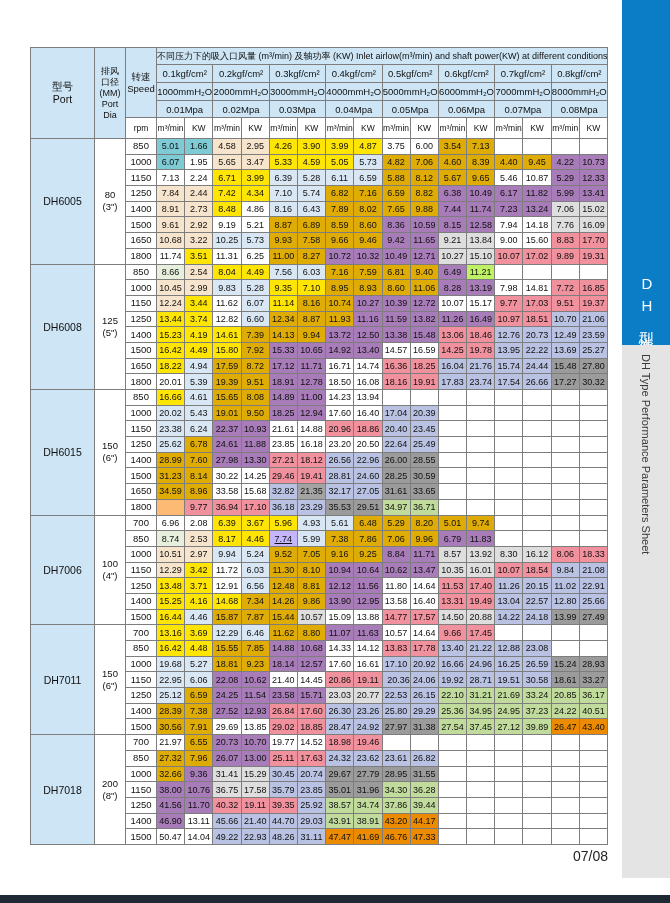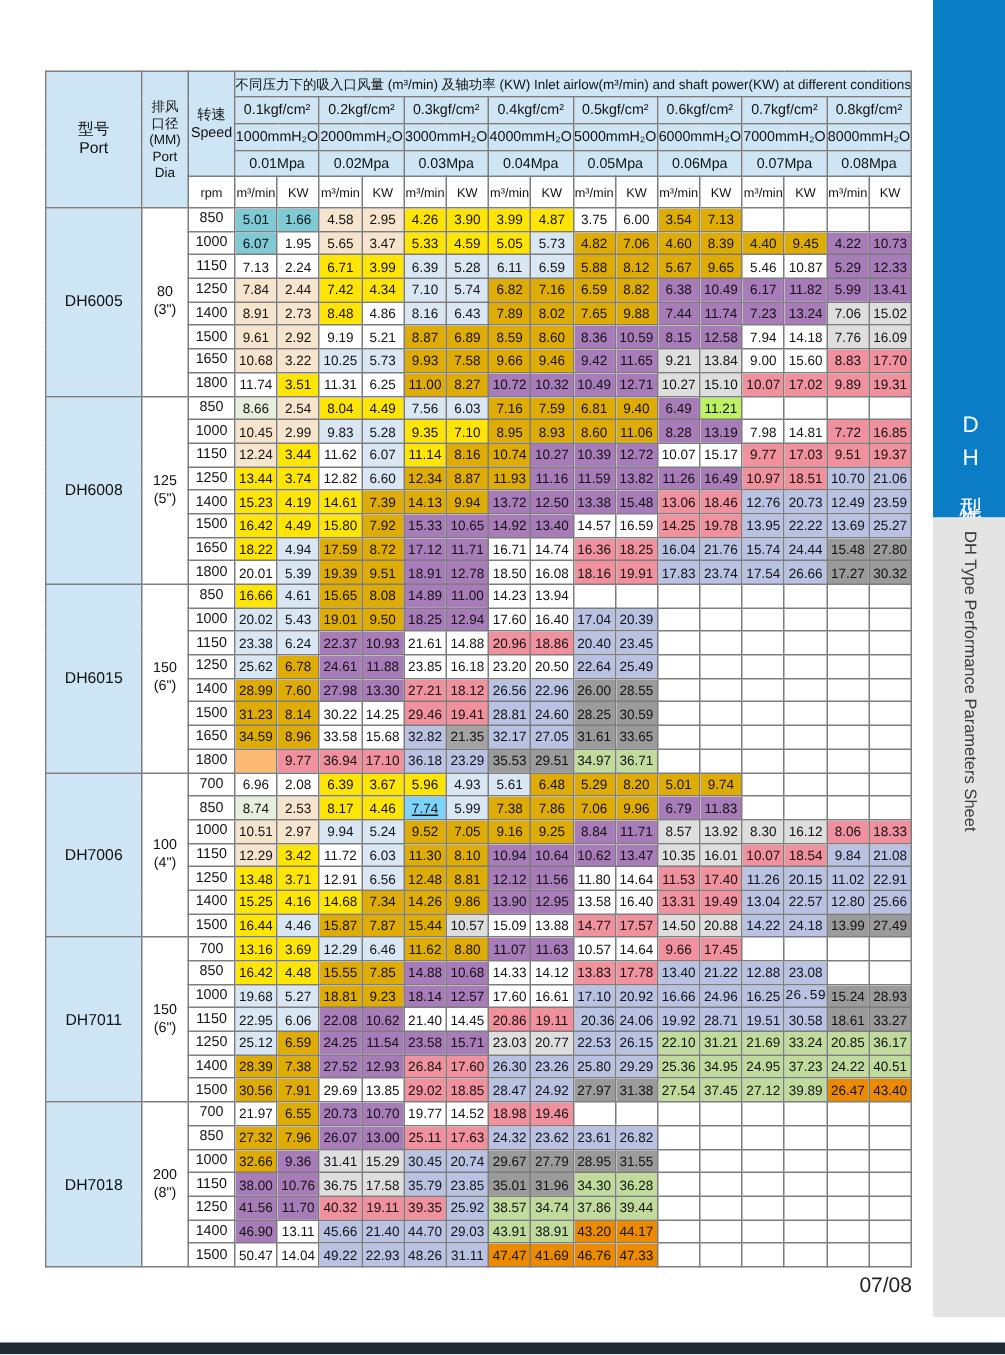--- a/index.html
+++ b/index.html
@@ -596,21 +596,21 @@
             <td style="background: rgb(255, 255, 255);"></td>
             <td style="background: rgb(255, 255, 255);"></td>
             <td style="background: rgb(255, 255, 255);"></td>
           </tr>
           <tr>
             <td class="rpm-cell">850</td>
             <td style="background: rgb(230, 240, 220);">8.74</td>
             <td style="background: rgb(247, 228, 204);">2.53</td>
             <td style="background: rgb(255, 229, 3);">8.17</td>
             <td style="background: rgb(255, 229, 3);">4.46</td>
-            <td style="background: #7dd3fc; text-decoration: underline;">7.74</td>
+            <td style="background: #c4b5fd; text-decoration: underline;">7.74</td>
             <td style="background: rgb(217, 230, 244);">5.99</td>
             <td style="background: rgb(223, 171, 5);">7.38</td>
             <td style="background: rgb(223, 171, 5);">7.86</td>
             <td style="background: rgb(223, 171, 5);">7.06</td>
             <td style="background: rgb(223, 171, 5);">9.96</td>
             <td style="background: rgb(167, 124, 184);">6.79</td>
             <td style="background: rgb(167, 124, 184);">11.83</td>
             <td style="background: rgb(255, 255, 255);"></td>
             <td style="background: rgb(255, 255, 255);"></td>
             <td style="background: rgb(255, 255, 255);"></td>
@@ -760,21 +760,21 @@
             <td style="background: rgb(223, 171, 5);">9.23</td>
             <td style="background: rgb(167, 124, 184);">18.14</td>
             <td style="background: rgb(167, 124, 184);">12.57</td>
             <td style="background: rgb(255, 255, 255);">17.60</td>
             <td style="background: rgb(255, 255, 255);">16.61</td>
             <td style="background: rgb(185, 194, 226);">17.10</td>
             <td style="background: rgb(185, 194, 226);">20.92</td>
             <td style="background: rgb(185, 194, 226);">16.66</td>
             <td style="background: rgb(185, 194, 226);">24.96</td>
             <td style="background: rgb(185, 194, 226);">16.25</td>
-            <td style="background: rgb(185, 194, 226); font-family: Liberation Mono, monospace;">26.59</td>
+            <td style="background: rgb(185, 194, 226);">26.59</td>
             <td style="background: rgb(155, 155, 155);">15.24</td>
             <td style="background: rgb(155, 155, 155);">28.93</td>
           </tr>
           <tr>
             <td class="rpm-cell">1150</td>
             <td style="background: rgb(217, 230, 244);">22.95</td>
             <td style="background: rgb(217, 230, 244);">6.06</td>
             <td style="background: rgb(167, 124, 184);">22.08</td>
             <td style="background: rgb(167, 124, 184);">10.62</td>
             <td style="background: rgb(255, 255, 255);">21.40</td>

